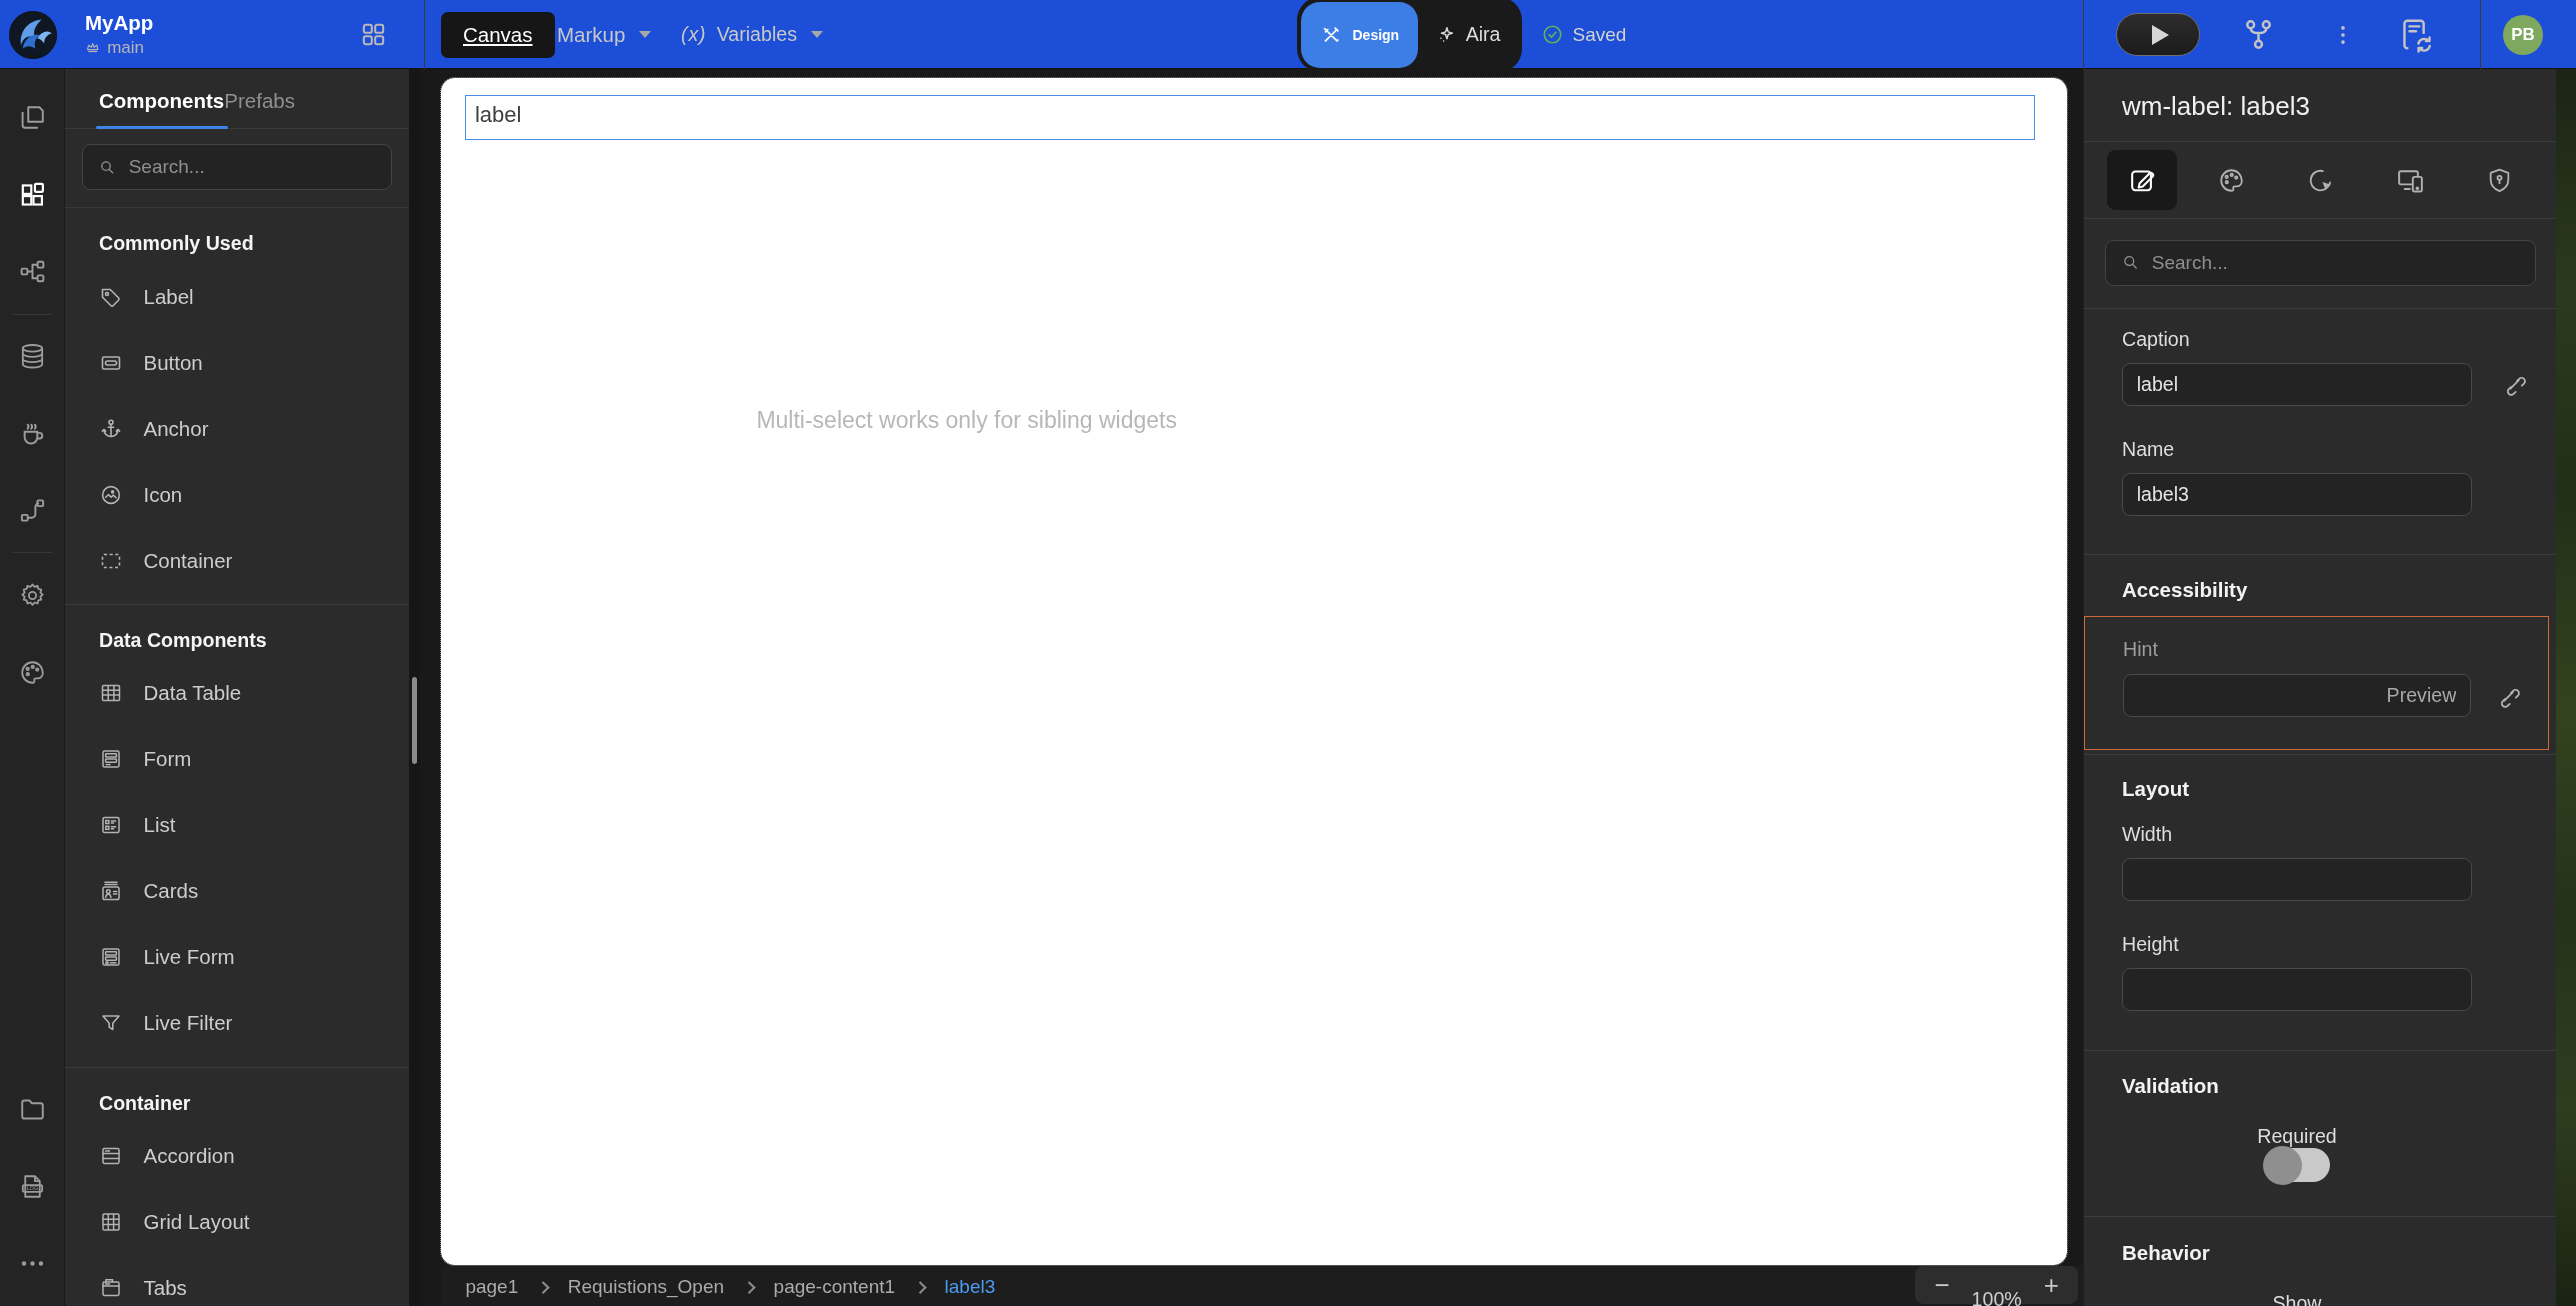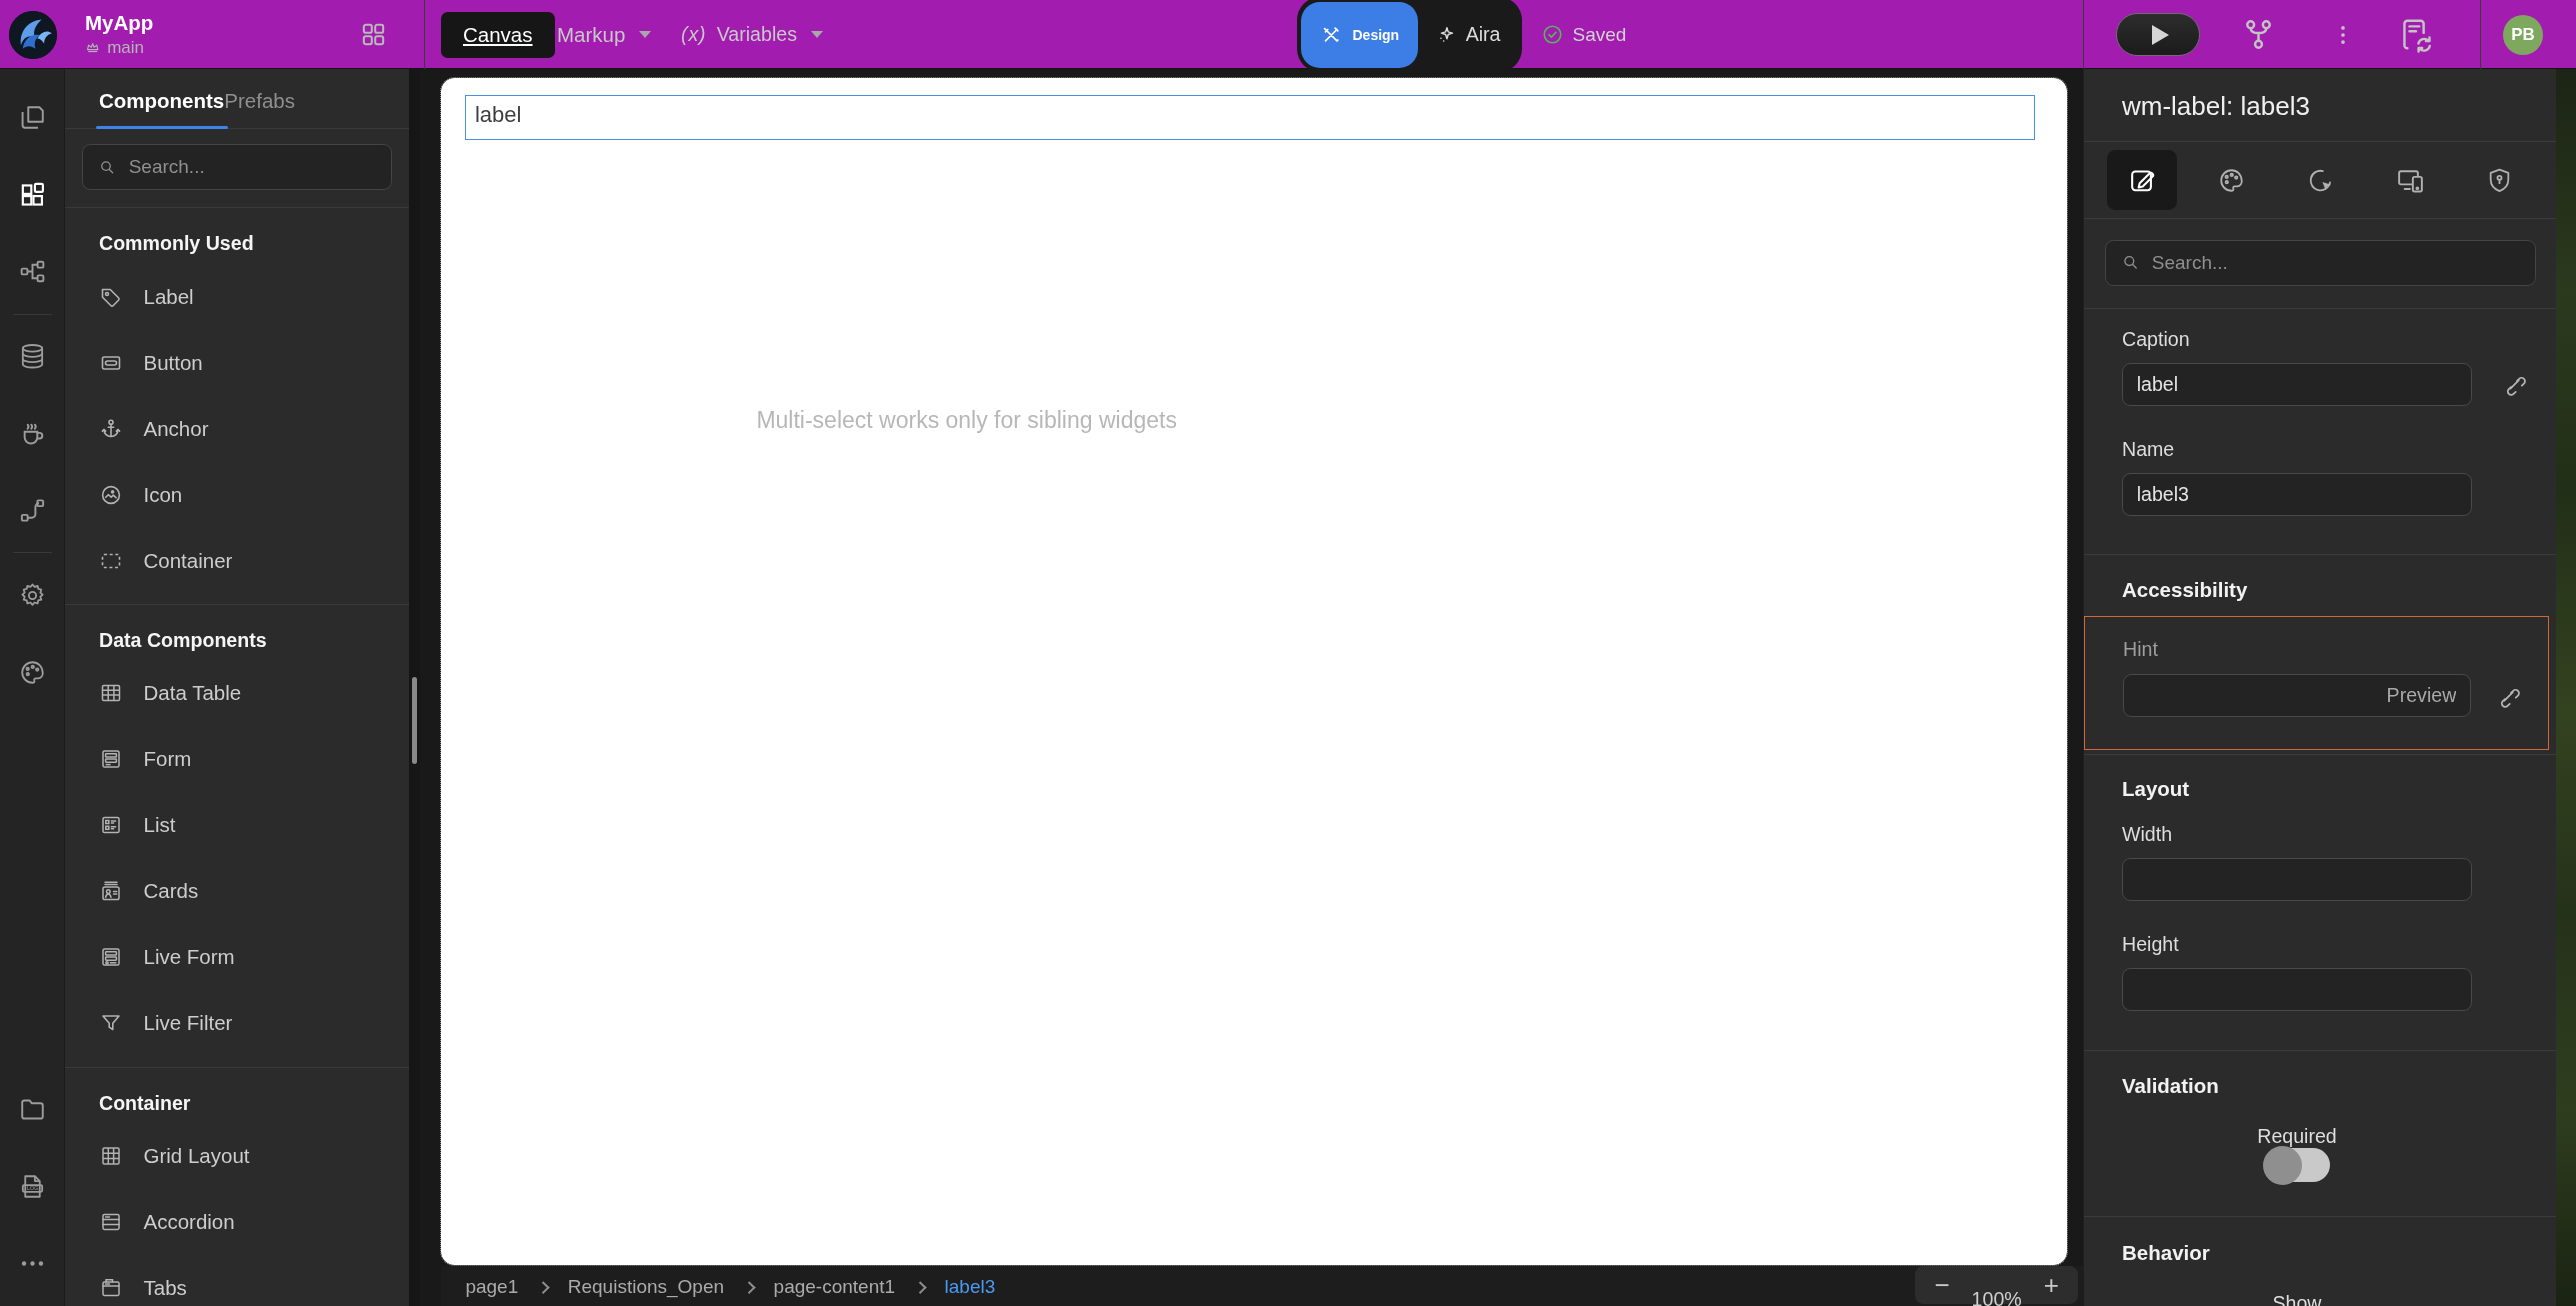--- a/index.html
+++ b/index.html
@@ -1,21 +1,21 @@
 <!DOCTYPE html>
 <html style="font-size:13.7px"><head>
 <meta charset="utf-8">
 <style>
   * { margin:0; padding:0; box-sizing:border-box; }
   html,body { width:2576px; height:1307px; overflow:hidden; }
   body { position:relative; background:#191919; font-family:"Liberation Sans", sans-serif; color:#ddd; }
   svg { display:block; }
 
   
-  .topbar { position:absolute; left:0; top:0; width:2576px; height:69px; background:#a21caf; border-bottom:0.9px solid #141414; z-index:5; }
+  .topbar { position:absolute; left:0; top:0; width:2576px; height:69px; background:#1d4ed8; border-bottom:0.9px solid #141414; z-index:5; }
   .tb { position:absolute; top:0; height:69px; display:flex; align-items:center; gap:10.2px; }
   .logo { left:8.5px; }
   .logo-circle { width:48px; height:48px; border-radius:50%; background:#101820; overflow:hidden; display:flex; align-items:center; justify-content:center; }
   .app-info { left:85px; flex-direction:column; align-items:flex-start; justify-content:center; gap:3.4px; }
   .app-name { font-size:20.5px; font-weight:bold; color:#fff; }
   .branch-row { display:flex; align-items:center; gap:6.8px; color:#b5b5b5; font-size:17px; }
   .grid-btn { left:359px; color:#b9b9b9; cursor:pointer; }
   .vdiv { position:absolute; top:0; width:0.9px; height:69px; background:#3a3a3a; }
   .canvas-tab { left:441px; }
   .canvas-tab-inner { background:#161616; border-radius:6.8px; padding:11px 22px; color:#fff; font-size:20.5px;text-decoration:underline; }
@@ -435,35 +435,35 @@
             <path d="M4 5h16l-6.2 7.2v6.3l-3.6-2.3v-4z"></path>
           </svg>
         </span>
       <span class="clabel">Live Filter</span>
     </div>
 
     <div class="comp-div"></div>
     <div class="comp-header">Container</div>
     <div class="comp-item">
       <span class="cicon">
+          <svg width="24" height="24" viewBox="0 0 24 24" fill="none" stroke="currentColor" stroke-width="1.5" stroke-linecap="round">
+            <rect x="4" y="4.5" width="16" height="15" rx="1.4"></rect>
+            <path d="M4 9.5h16M4 14.5h16M6.5 7h4"></path>
+          </svg>
+        </span>
+      <span class="clabel">Accordion</span>
+    </div>
+    <div class="comp-item">
+      <span class="cicon">
           <svg width="24" height="24" viewBox="0 0 24 24" fill="none" stroke="currentColor" stroke-width="1.5">
             <rect x="4" y="4" width="16" height="16" rx="1.2"></rect>
             <path d="M4 9.3h16M4 14.6h16M9.3 4v16M14.6 4v16"></path>
           </svg>
         </span>
       <span class="clabel">Grid Layout</span>
-    </div>
-    <div class="comp-item">
-      <span class="cicon">
-          <svg width="24" height="24" viewBox="0 0 24 24" fill="none" stroke="currentColor" stroke-width="1.5" stroke-linecap="round">
-            <rect x="4" y="4.5" width="16" height="15" rx="1.4"></rect>
-            <path d="M4 9.5h16M4 14.5h16M6.5 7h4"></path>
-          </svg>
-        </span>
-      <span class="clabel">Accordion</span>
     </div>
     <div class="comp-item">
       <span class="cicon">
           <svg width="24" height="24" viewBox="0 0 24 24" fill="none" stroke="currentColor" stroke-width="1.5" stroke-linecap="round">
             <rect x="4" y="6" width="16" height="13.5" rx="1.4"></rect>
             <path d="M4 10h16M7 6V3.8h6.5V6"></path>
             <path d="M6.5 8h4"></path>
           </svg>
         </span>
       <span class="clabel">Tabs</span>

